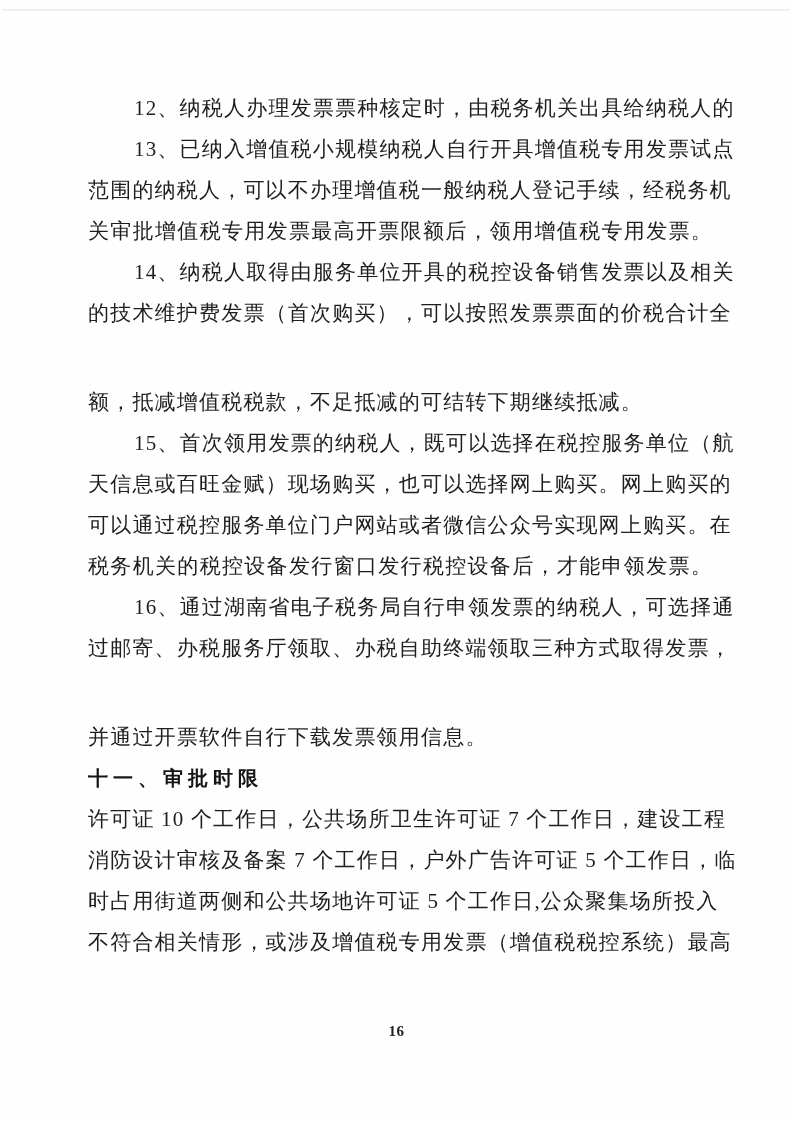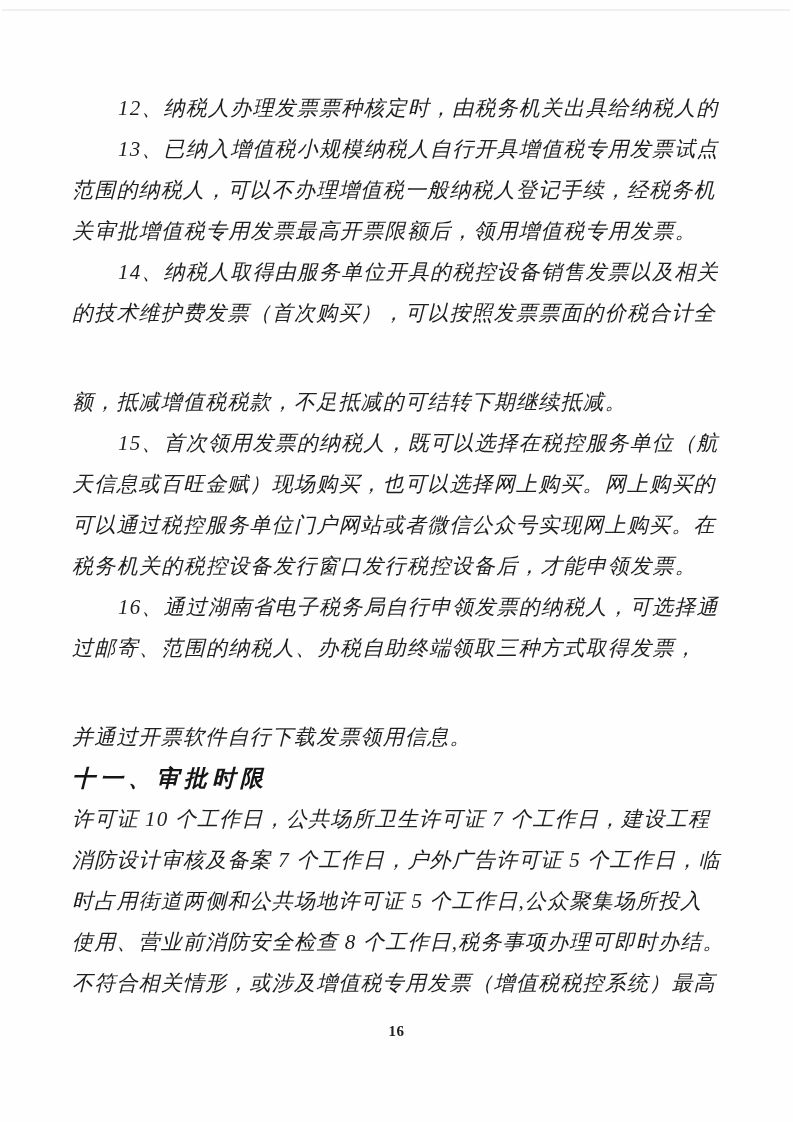--- a/index.html
+++ b/index.html
@@ -19,24 +19,23 @@
   .scan-artifact {
     position: absolute;
     top: 9px;
     left: 2px;
     width: 788px;
     height: 2px;
     background: #f0f0f0;
   }
   .doc-body {
     position: absolute;
-    left: 72px;
+    left: 88px;
     top: 88px;
     width: 625px;
-    font-style: italic;
   }
   .line {
     height: 41px;
     line-height: 41px;
     font-size: 21px;
     letter-spacing: 1.2px;
     white-space: nowrap;
     text-align: justify;
     text-align-last: justify;
   }
@@ -44,21 +43,21 @@
     text-indent: 46px;
   }
   .line.short {
     text-align: left;
     text-align-last: left;
     margin-top: 48px;
   }
   .heading {
     height: 41px;
     line-height: 41px;
-    font-size: 23px;
+    font-size: 20px;
     font-weight: bold;
     font-family: "Liberation Sans", "DejaVu Sans", sans-serif;
     letter-spacing: 5px;
     text-align: right;
     text-align-last: left;
     white-space: nowrap;
     color: #151515;
   }
   .page-number {
     position: absolute;
@@ -92,28 +91,27 @@
     <div class="line first">14、纳税人取得由服务单位开具的税控设备销售发票以及相关</div>
     <div class="line">的技术维护费发票（首次购买），可以按照发票票面的价税合计全</div>
     <div class="line short">额，抵减增值税税款，不足抵减的可结转下期继续抵减。</div>
 
     <div class="line first">15、首次领用发票的纳税人，既可以选择在税控服务单位（航</div>
     <div class="line">天信息或百旺金赋）现场购买，也可以选择网上购买。网上购买的</div>
     <div class="line">可以通过税控服务单位门户网站或者微信公众号实现网上购买。在</div>
     <div class="line">税务机关的税控设备发行窗口发行税控设备后，才能申领发票。</div>
 
     <div class="line first">16、通过湖南省电子税务局自行申领发票的纳税人，可选择通</div>
-    <div class="line">过邮寄、范围的纳税人、办税自助终端领取三种方式取得发票，</div>
+    <div class="line">过邮寄、办税服务厅领取、办税自助终端领取三种方式取得发票，</div>
     <div class="line short">并通过开票软件自行下载发票领用信息。</div>
 
     <div class="heading">十一、审批时限</div>
 
     <div class="line">许可证 10 个工作日，公共场所卫生许可证 7 个工作日，建设工程</div>
     <div class="line">消防设计审核及备案 7 个工作日，户外广告许可证 5 个工作日，临</div>
     <div class="line">时占用街道两侧和公共场地许可证 5 个工作日,公众聚集场所投入</div>
-    <div class="line">使用、营业前消防安全检查 8 个工作日,税务事项办理可即时办结。</div>
     <div class="line">不符合相关情形，或涉及增值税专用发票（增值税税控系统）最高</div>
 
   </div>
 
   <div class="page-number">16</div>
 
 </div>
 
 </body></html>

